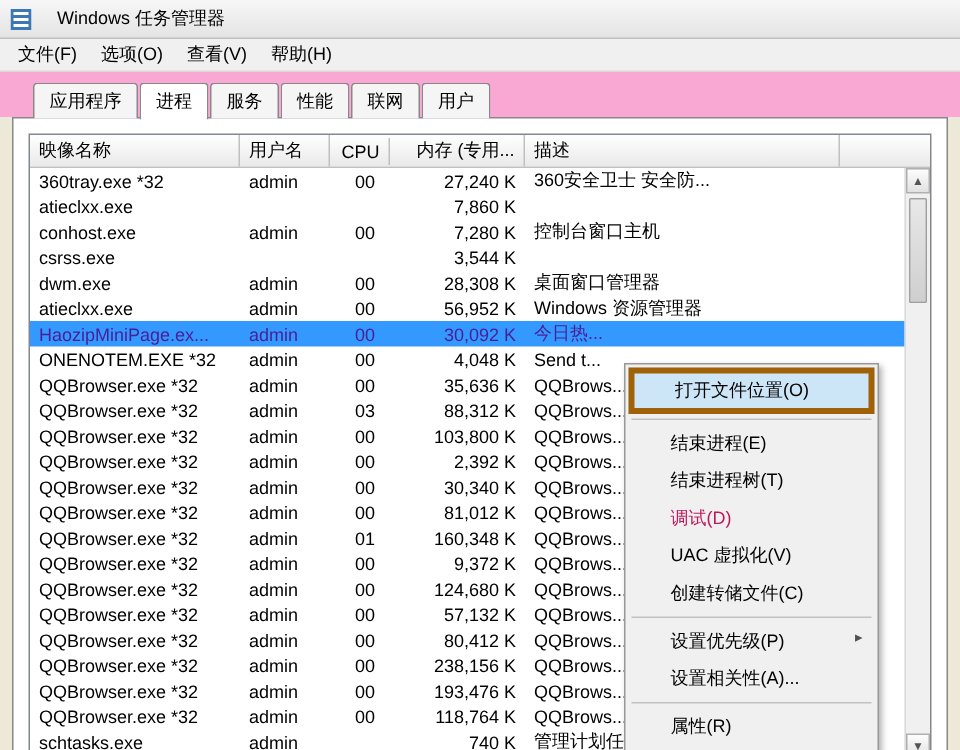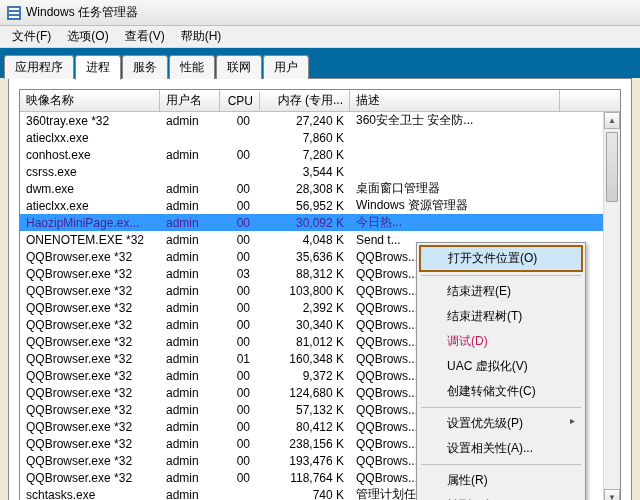--- a/index.html
+++ b/index.html
@@ -13,36 +13,37 @@
     overflow: hidden;
     color: #000;
   }
   .titlebar {
     height: 26px;
     background: linear-gradient(to bottom, #f7f7f7, #e4e4e4);
     border-bottom: 1px solid #bfbfbf;
     display: flex;
     align-items: center;
     padding: 0 6px;
+    gap: 12px;
   }
   .titlebar .icon { width: 16px; height: 16px; margin-right: 4px; display:flex; align-items:center; justify-content:center;}
   .menubar {
     height: 22px;
     background: #f0f0f0;
     display: flex;
     align-items: flex-end;
     padding: 0 4px;
     border-bottom: 1px solid #d9d9d9;
   }
   .menubar span { padding: 2px 8px; cursor: default; }
   .tabrow {
     display: flex;
     align-items: flex-start;
-    padding: 6px 8px 0 4px;
-    background: #0369a1;
+    padding: 6px 8px 0 22px;
+    background: #f9a8d4;
     height: 30px;
   }
   .tab {
     padding: 3px 10px 3px 10px;
     border: 1px solid #888;
     border-bottom: none;
     background: #f5f5f5;
     margin-right: 1px;
     border-radius: 3px 3px 0 0;
     position: relative;
@@ -117,21 +118,21 @@
     border: 1px solid #979797;
     box-shadow: 2px 2px 4px rgba(0,0,0,0.3);
     padding: 2px;
     z-index: 100;
   }
   .context-menu .mi {
     padding: 4px 20px 4px 28px;
     cursor: default;
     position: relative;
   }
-  .context-menu .mi.highlight { background:#cde6f7; border:2px solid #a16207; padding:3px 19px 3px 27px;}
+  .context-menu .mi.highlight { background:#cde6f7; border:4px solid #a16207; padding:3px 19px 3px 27px;}
   .context-menu .mi.disabled { color:#be185d; }
   .context-menu .sep { height:1px; background:#c0c0c0; margin:3px 2px; padding:0;}
   .context-menu .arrow::after {
     content:"▸"; position:absolute; right:8px; top:4px; font-size:10px; color:#505050;
   }
   .scrollbar {
     position:absolute; right:0; top:22px; bottom:0; width:17px;
     background:#f0f0f0; border-left:1px solid #dadada;
   }
   .sb-btn { height:17px; background:linear-gradient(#fdfdfd,#e1e1e1); border:1px solid #b0b0b0; display:flex;align-items:center;justify-content:center;font-size:8px;color:#555;}
@@ -190,20 +191,21 @@
           <div class="cell c1"></div>
           <div class="cell c2n"></div>
           <div class="cell c3n">7,860 K</div>
           <div class="cell c4"> </div>
         </div>
         <div class="row">
           <div class="cell c0">conhost.exe</div>
           <div class="cell c1">admin</div>
           <div class="cell c2n">00</div>
           <div class="cell c3n">7,280 K</div>
+          <div class="cell c4">控制台窗口主机</div>
         </div>
         <div class="row">
           <div class="cell c0">csrss.exe</div>
           <div class="cell c1"></div>
           <div class="cell c2n"></div>
           <div class="cell c3n">3,544 K</div>
           <div class="cell c4"> </div>
         </div>
         <div class="row">
           <div class="cell c0">dwm.exe</div>

